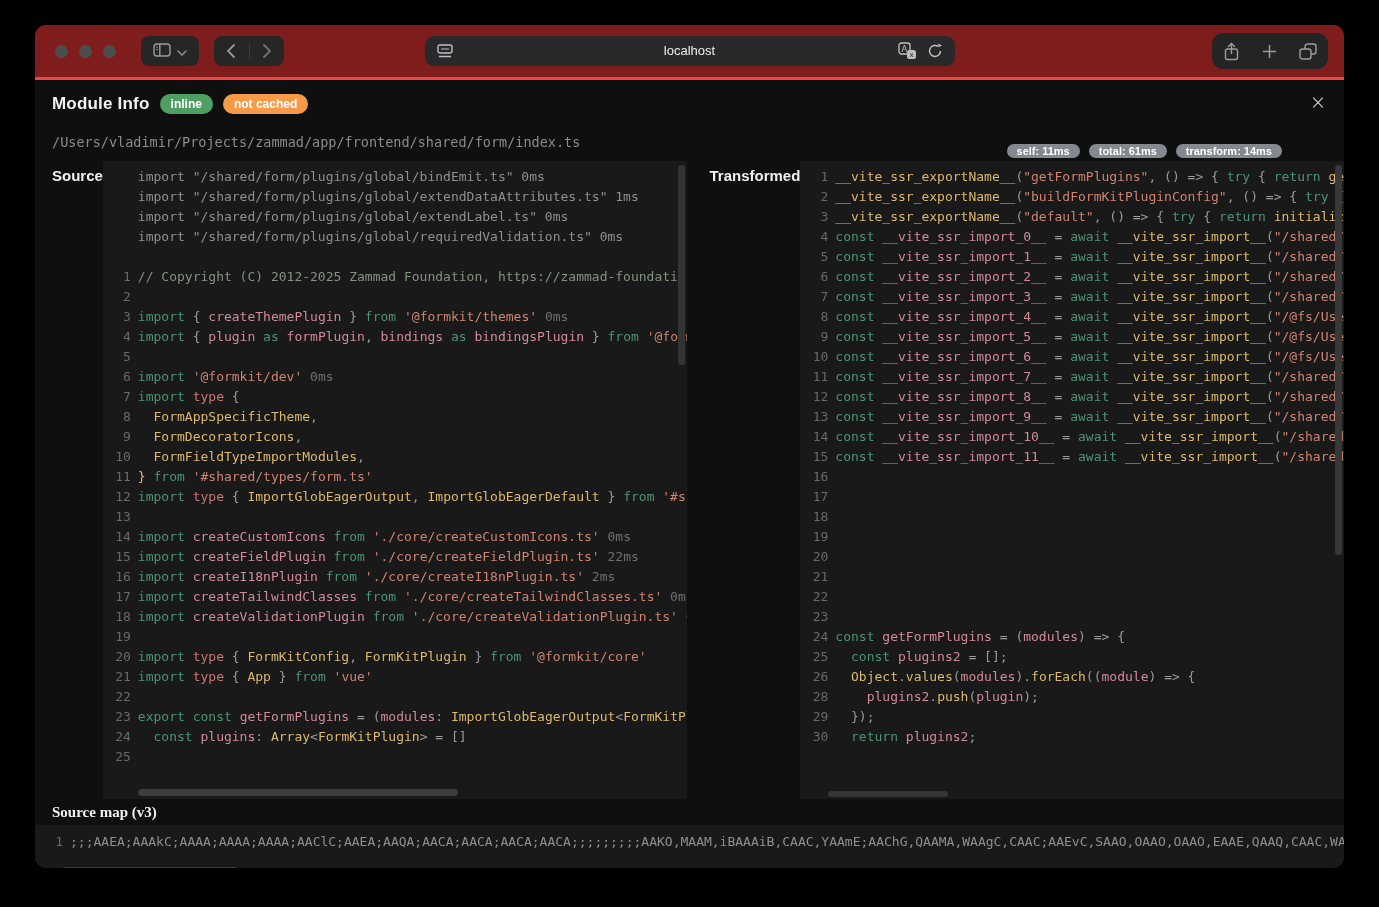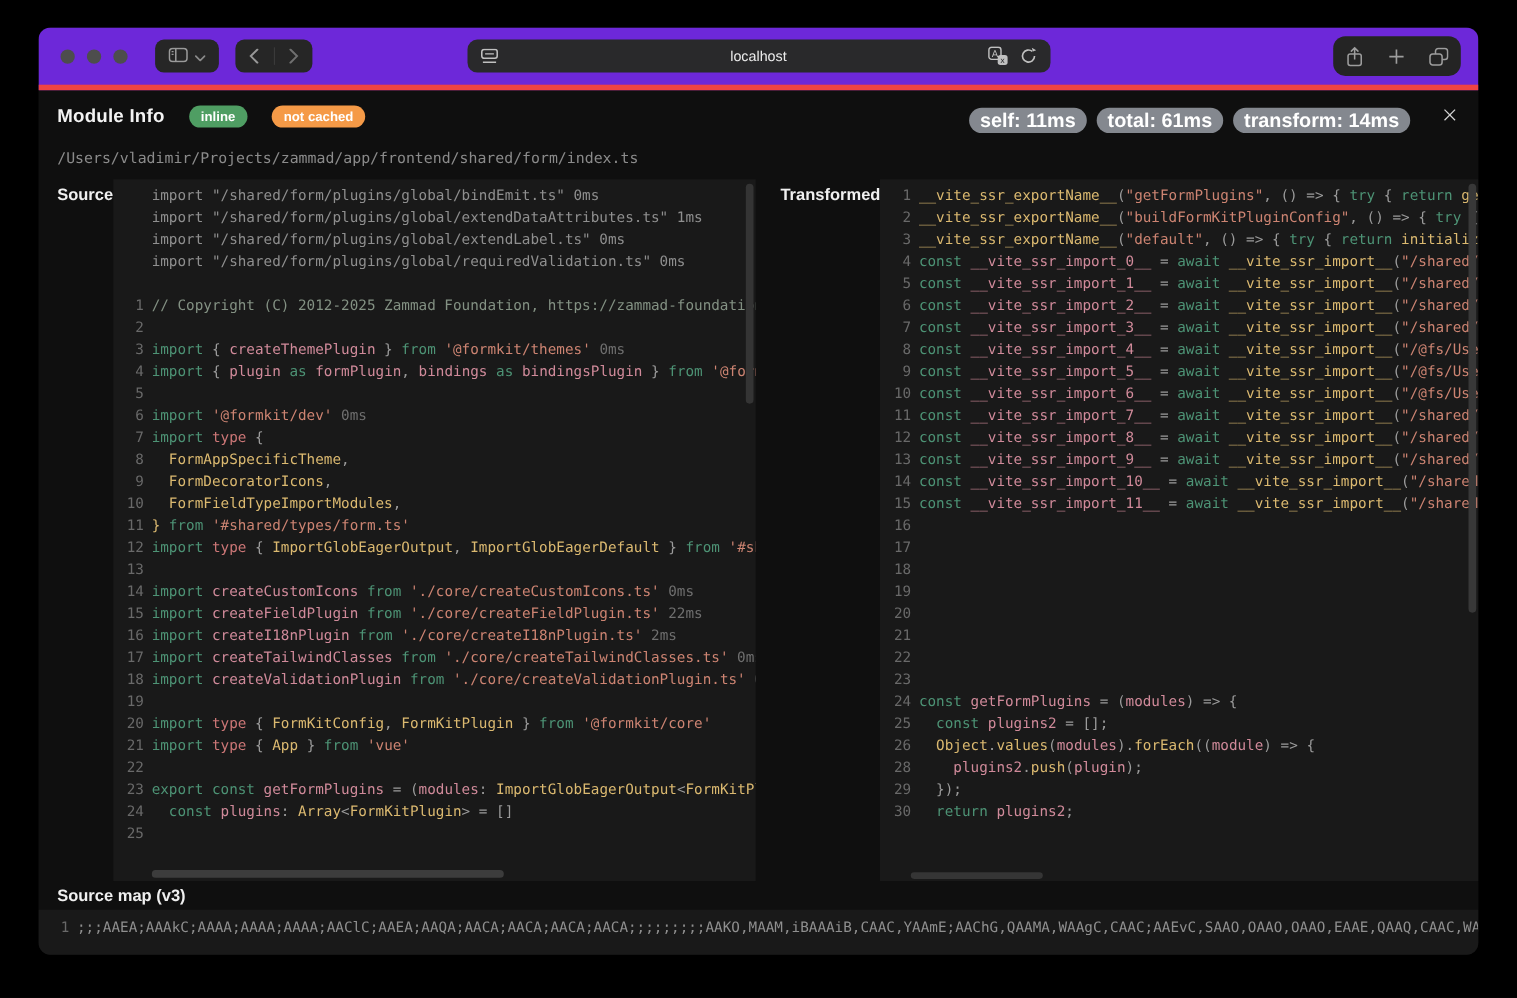--- a/index.html
+++ b/index.html
@@ -2,21 +2,21 @@
 <html style="--tk-k: #4d9375; --tk-t: #cb7676; --tk-i: #d08a9a; --tk-y: #dbb970; --tk-s: #cd8472; --tk-p: #9b9b9b; --tk-d: #6f6f6f; --tk-c: #839183; --tk-g: #8f8f8f; --tk-n: #c9c9c9;"><head>
 <meta charset="utf-8">
 <style>
   html,body{margin:0;padding:0;}
   body{width:1379px;height:907px;background:#000;position:relative;overflow:hidden;
        font-family:"Liberation Sans", sans-serif;}
   #window{position:absolute;left:35px;top:25px;width:1309px;height:843px;background:#0f0f0f;
           border-radius:11px;overflow:hidden;box-shadow:0 18px 50px rgba(0,0,0,.65);}
 
   
-  .toolbar{height:52px;background:#6d28d9;border-bottom:5px solid #ef4444;position:relative;
+  .toolbar{height:52px;background:#7f1d1d;border-bottom:3px solid #ef4444;position:relative;
            display:flex;align-items:center;}
   .lights{display:flex;gap:11px;margin-left:20px;}
   .light{width:13px;height:13px;border-radius:50%;background:#4d4d4d;}
   .tb-pill{background:#262626;border:none;border-radius:8px;height:30px;display:flex;
            align-items:center;justify-content:center;}
   .sidebar-btn{width:58px;margin-left:25px;gap:6px;cursor:pointer;}
   .nav-group{width:70px;margin-left:15px;}
   .nav-half{width:35px;height:30px;display:flex;align-items:center;justify-content:center;
             background:none;border:none;cursor:pointer;}
   .nav-div{width:1px;height:16px;background:#3a3a3a;}
@@ -28,23 +28,23 @@
   .url-icon-translate{position:absolute;right:38px;top:6px;}
   .url-icon-reload{position:absolute;right:12px;top:7px;}
   .right-group{position:absolute;right:16px;top:8px;width:116px;height:36px;background:#242424;
                border-radius:11px;display:flex;align-items:center;justify-content:space-around;}
   .icon-btn{background:none;border:none;padding:0;display:flex;align-items:center;cursor:pointer;}
 
   
   .page-header{height:81px;position:relative;padding:14px 0 0 17px;box-sizing:border-box;}
   .title-row{display:flex;align-items:center;gap:10px;}
   .page-title{font-size:17px;font-weight:700;color:#f3f3f3;margin:0;letter-spacing:.2px;}
-  .badge{font-size:12px;font-weight:700;color:#fff;padding:3px 11px;border-radius:999px;margin-left:12px;}
+  .badge{font-size:12px;font-weight:700;color:#fff;padding:3px 11px;border-radius:999px;}
   .stats{position:absolute;right:62px;top:16px;display:flex;gap:9px;}
-  .stat{background:#84888f;color:#fff;font-size:18px;font-weight:700;padding:1px 10px;border-radius:999px;}
+  .stat{background:#84888f;color:#fff;font-size:11px;font-weight:700;padding:1px 10px;border-radius:999px;margin-top:48px;}
   .close-btn{position:absolute;right:14px;top:10px;width:24px;height:24px;background:none;border:none;
              cursor:pointer;display:flex;align-items:center;justify-content:center;}
   .file-path{margin-top:20px;font-family:"DejaVu Sans Mono",monospace;font-size:13.5px;color:#8b8b8b;}
 
   
   .panels{display:flex;gap:6px;height:638px;}
   .panel{flex:1;display:flex;min-width:0;}
   .panel-h{height:30px;padding:6px 0 0 17px;box-sizing:border-box;font-size:15px;font-weight:700;color:#f0f0f0;}
   .codewrap{flex:1;background:#191919;overflow:hidden;position:relative;padding-top:6px;}
 
@@ -64,21 +64,21 @@
   .tk-n{color:var(--tk-n,#c9c9c9);}
 
   .thumb{position:absolute;background:#3c3c3c;border-radius:4px;}
   .src-hthumb{left:35px;bottom:3px;width:320px;height:7px;}
   .src-vthumb{right:2px;top:4px;width:7px;height:200px;background:#343434;}
   .tr-vthumb{right:2px;top:4px;width:7px;height:390px;background:#383838;}
   .tr-hthumb{left:28px;bottom:2px;width:120px;height:6px;background:#353535;}
 
   
   .sourcemap{height:72px;}
-  .sm-h{height:26px;padding:5px 0 0 17px;box-sizing:border-box;font-size:15px;font-weight:700;color:#f0f0f0;}
+  .sm-h{height:26px;padding:5px 0 0 17px;box-sizing:border-box;font-size:15px;font-weight:700;color:#f0f0f0;font-family:Liberation Serif, serif;}
   .sm-code{height:46px;background:#191919;position:relative;padding-top:7px;overflow:hidden;}
   .sm-thumb{left:27px;bottom:4px;width:175px;height:7px;}
 </style>
 </head>
 <body>
 
 <div id="window">
 
   <div class="toolbar">
     <div class="lights">

